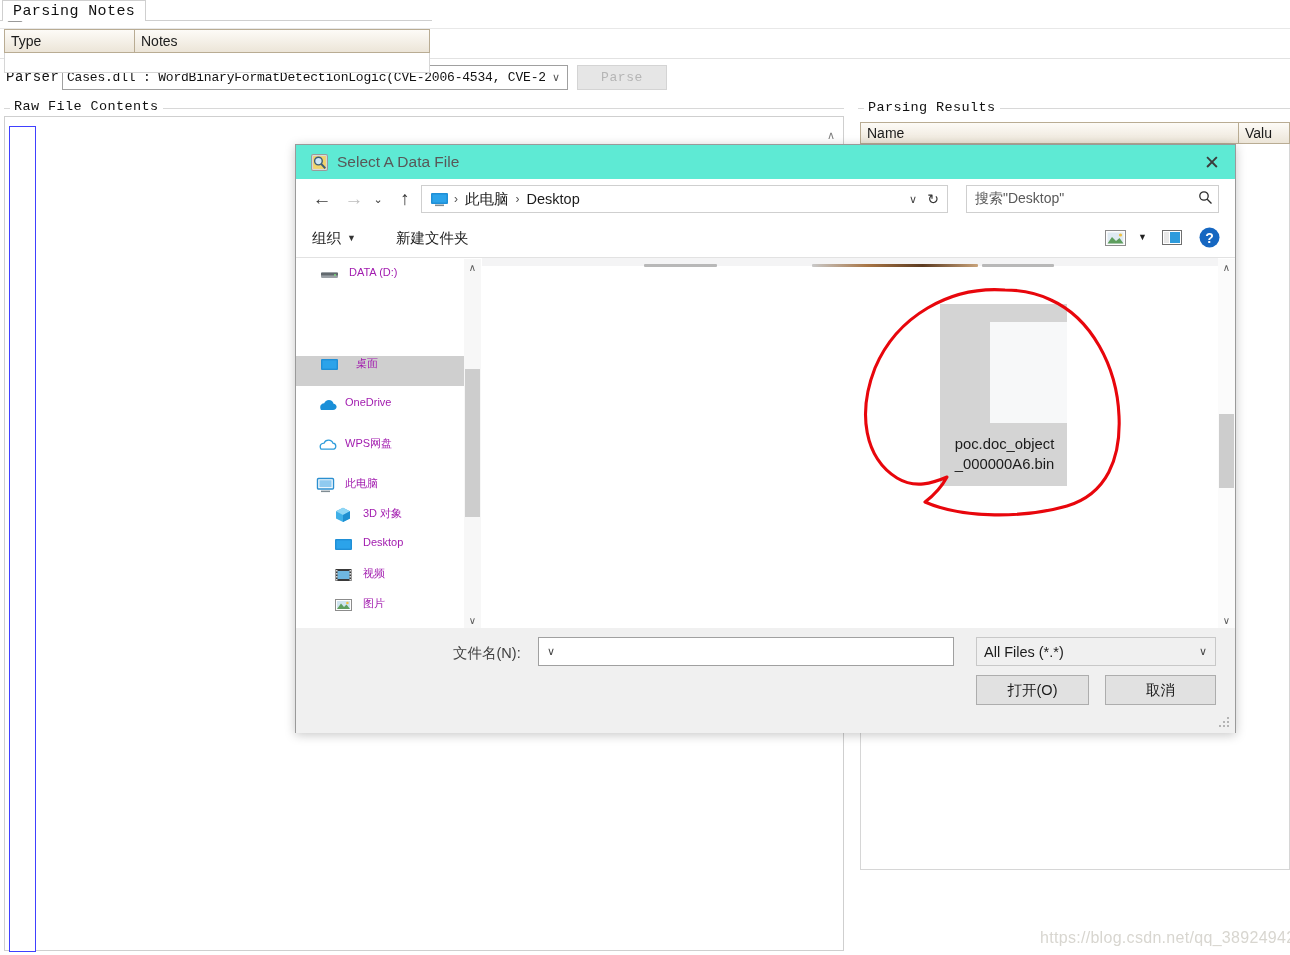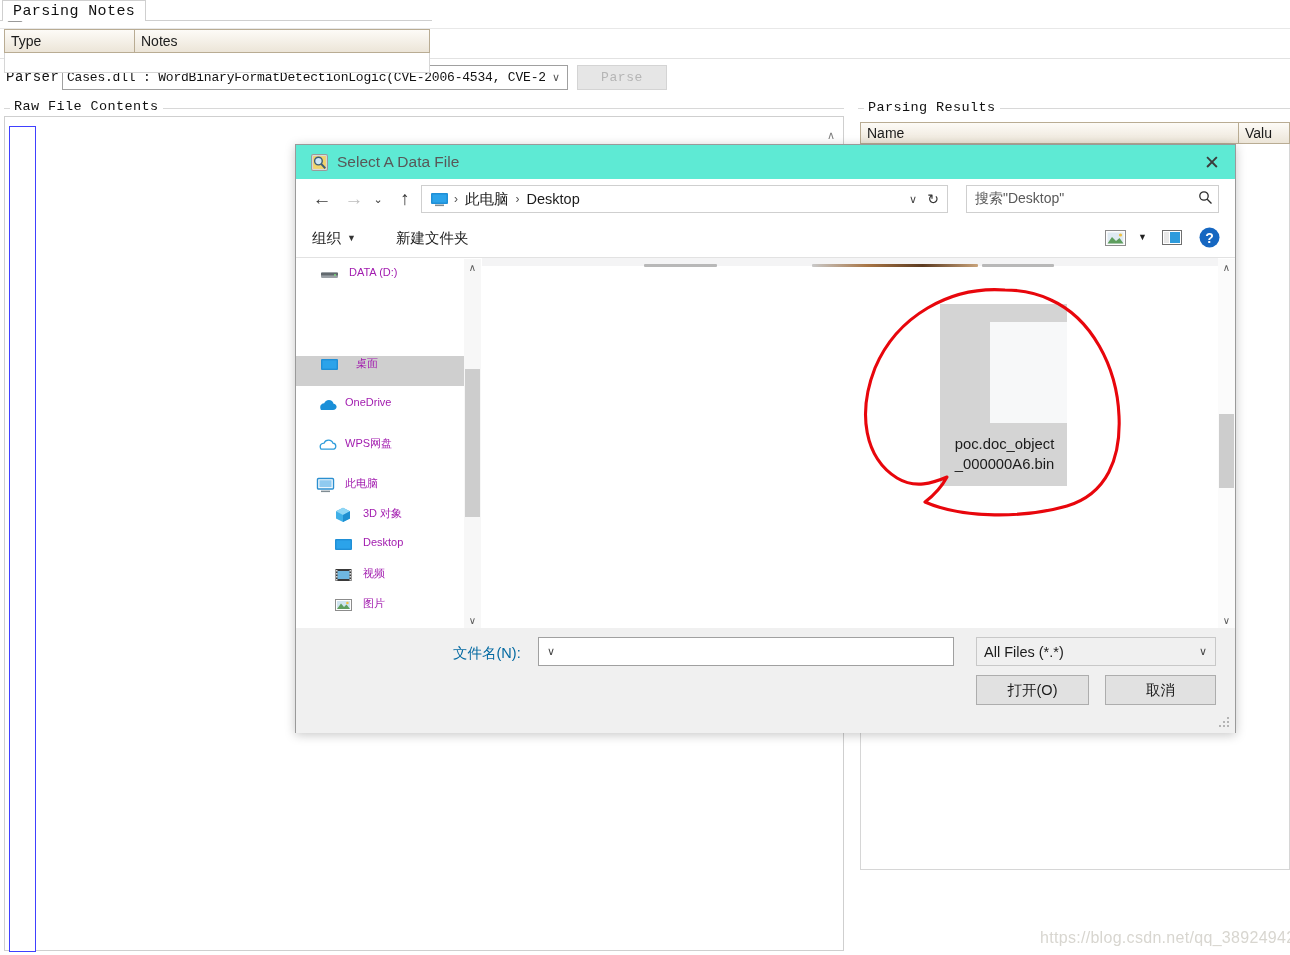--- a/index.html
+++ b/index.html
@@ -238,21 +238,21 @@
     width:125px;
   }
 
   #files-scrollbar{
     position:absolute;left:736px;top:1px;width:17px;height:370px;background:#fbfbfb;
   }
 
   
   #dlg-bottom{position:absolute;left:0;top:483px;width:939px;height:105px;background:#f0f0f0;}
   #fn-label{
-    position:absolute;left:157px;top:16px;font-size:14.5px;color:#0369a1;white-space:nowrap;
+    position:absolute;left:157px;top:16px;font-size:14.5px;color:#404040;white-space:nowrap;
   }
   #fn-input{
     position:absolute;left:242px;top:9px;width:416px;height:29px;
     background:#fff;border:1px solid #a0a0a0;box-sizing:border-box;
     display:flex;align-items:center;
   }
   #fn-value{flex:1;padding-left:7px;font-size:14.5px;color:#1b1b1b;white-space:nowrap;overflow:hidden;}
   #fn-arrow{width:24px;text-align:center;font-size:11px;color:#444;}
   #ft-select{
     position:absolute;left:680px;top:9px;width:240px;height:29px;

